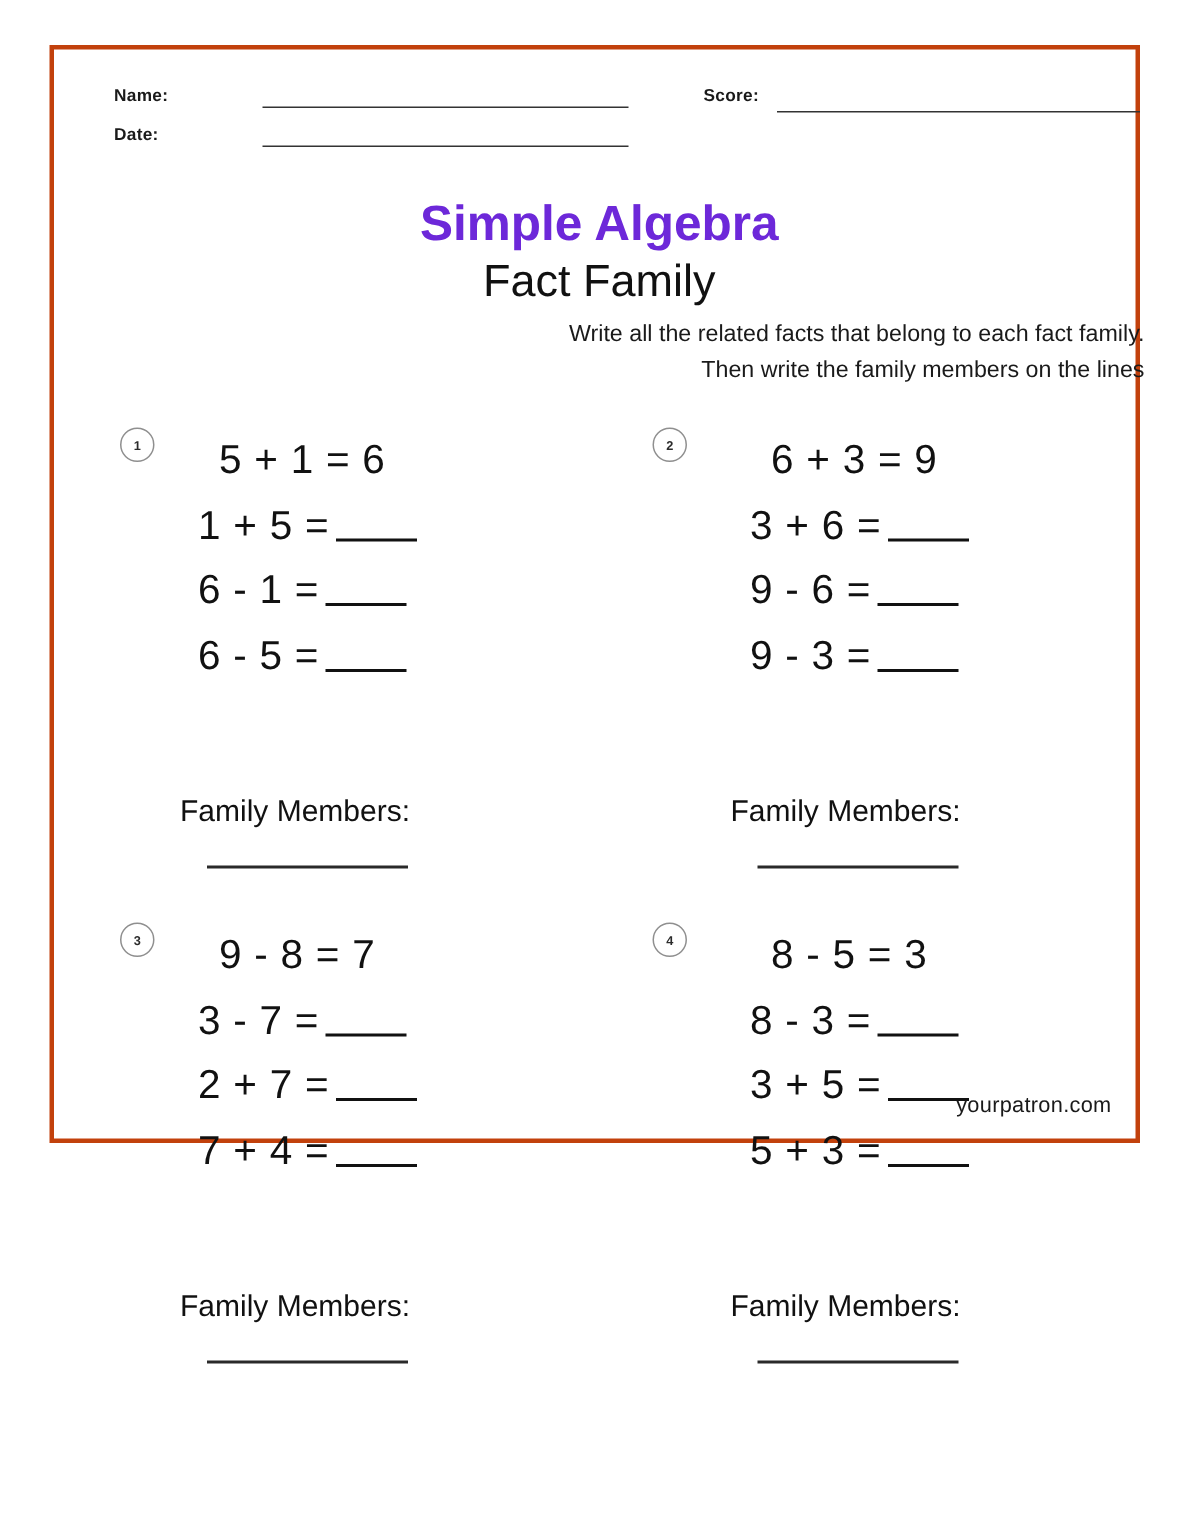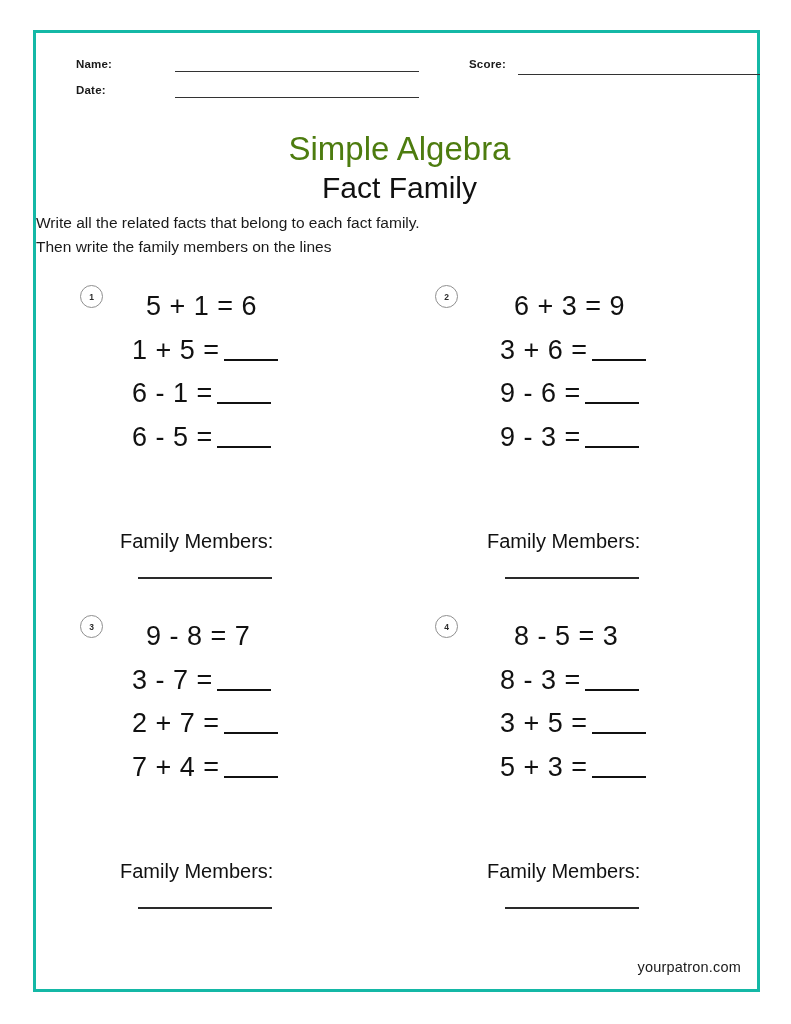--- a/index.html
+++ b/index.html
@@ -24,22 +24,22 @@
     height: 1024px;
     background: #ffffff;
   }
 
   
   #page-border {
     position: absolute;
     left: 33px;
     top: 30px;
     width: 727px;
-    height: 962px;
-    border: 3px solid #14b8a6;
+    height: 732px;
+    border: 3px solid #c2410c;
     box-sizing: border-box;
   }
 
   
   #header-fields {
     position: absolute;
     left: 0;
     top: 0;
     width: 727px;
     height: 80px;
@@ -67,36 +67,36 @@
   
   #title-block {
     position: absolute;
     left: 0;
     top: 95px;
     width: 727px;
     text-align: center;
   }
   #title-main {
     font-size: 33px;
-    font-weight: 400;
+    font-weight: 700;
     line-height: 1.25;
-    color: #4d7c0f;
+    color: #6d28d9;
   }
   #title-sub {
     font-size: 30px;
     font-weight: 400;
     line-height: 1.25;
     color: #111111;
   }
   #instructions {
     position: absolute;
     left: 0;
     top: 178px;
     width: 727px;
-    text-align: left;
+    text-align: right;
     font-size: 15.5px;
     line-height: 1.55;
     color: #1a1a1a;
   }
   #instructions div { white-space: nowrap; }
 
   
   #problem-grid {
     position: absolute;
     left: 0;

